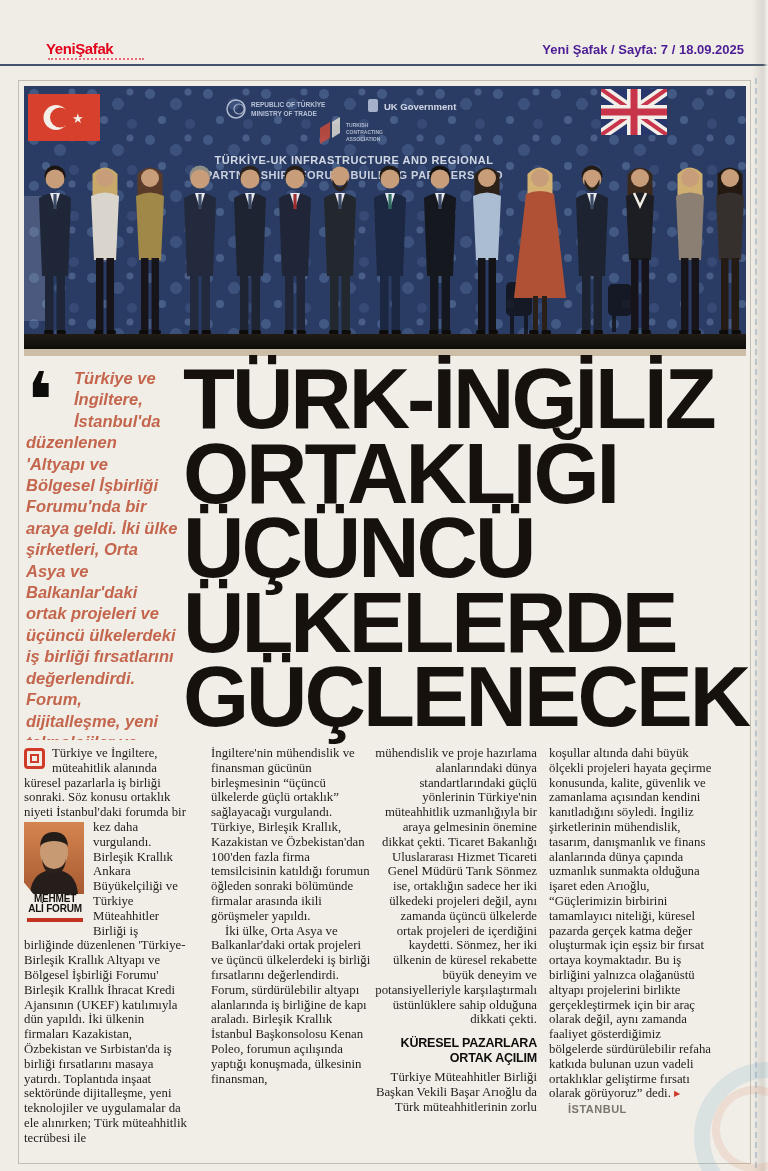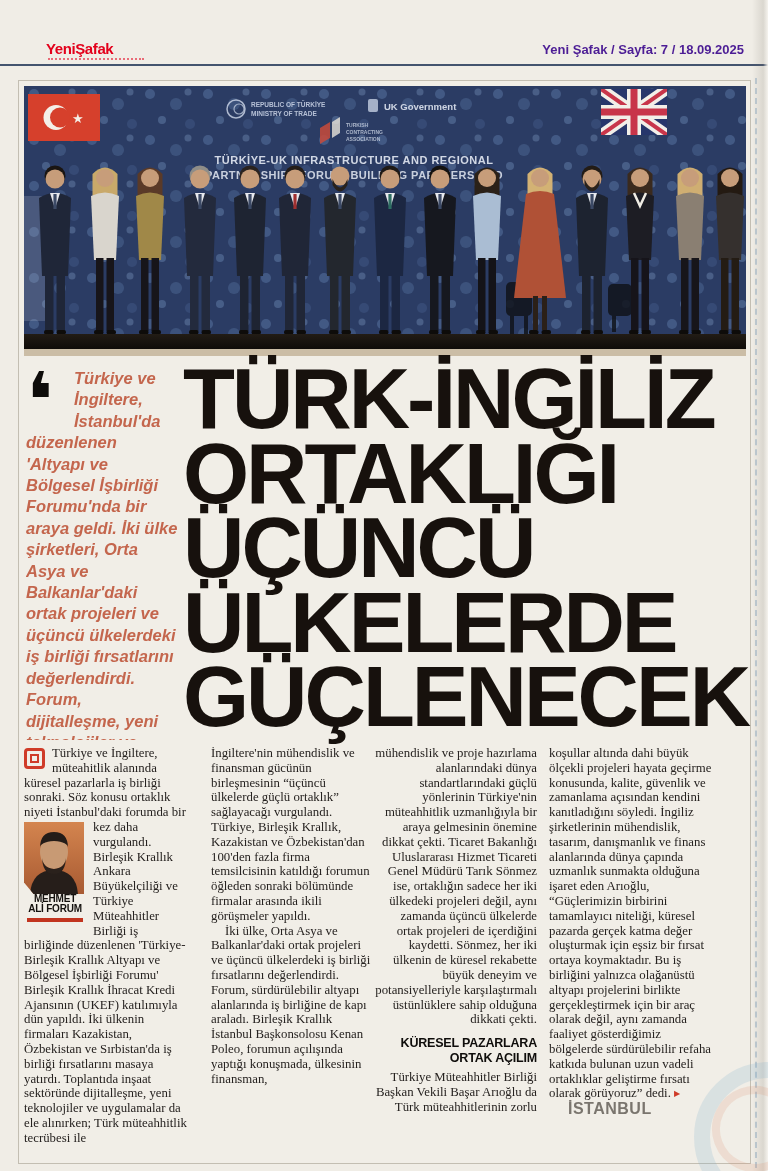--- a/index.html
+++ b/index.html
@@ -29,21 +29,21 @@
   .col{top:746px;width:163px;height:418px;font-size:12.8px;line-height:14.8px;color:#262220;overflow:hidden;text-align:left;}
   .col p{margin:0;}
   .subhead{font-family:"Liberation Sans",sans-serif;font-weight:bold;font-size:12.5px;line-height:15px;color:#0f0d0b;margin:9px 0 4px 12px;letter-spacing:-0.2px;}
   .indent{text-indent:14px;}
   .bullet-sq{float:left;width:15px;height:15px;border:3px solid #cf3b28;border-radius:4px;margin:2px 7px 2px 0;display:flex;align-items:center;justify-content:center;}
   .bullet-sq span{display:block;width:5px;height:5px;border:2px solid #cf3b28;}
   .byline-float{float:left;width:62px;margin:2px 7px 2px 0;text-align:center;font-family:"Liberation Sans",sans-serif;}
   .byline-name{display:block;font-weight:bold;font-size:10px;line-height:10.5px;color:#14110e;letter-spacing:-0.2px;text-align:center;}
   .byline-bar{display:block;width:56px;height:4px;background:#c2341f;margin:3px auto 0;}
   .dateline-tri{color:#cf3b28;font-size:8px;font-family:"DejaVu Sans",sans-serif;vertical-align:1px;}
-  .dateline{font-family:"Liberation Sans",sans-serif;font-weight:600;font-size:16px;color:#7a756e;letter-spacing:0.5px;padding-left:19px;}
+  .dateline{font-family:"Liberation Sans",sans-serif;font-weight:600;font-size:11px;color:#7a756e;letter-spacing:0.5px;padding-left:19px;}
 </style>
 </head>
 <body>
 
 <div class="abs masthead">YeniŞafak</div>
 <div class="abs masthead-dots"></div>
 <div class="abs pageinfo">Yeni Şafak / Sayfa: 7 / 18.09.2025</div>
 <div class="abs header-rule"></div>
 
 <div class="abs frame"></div>

